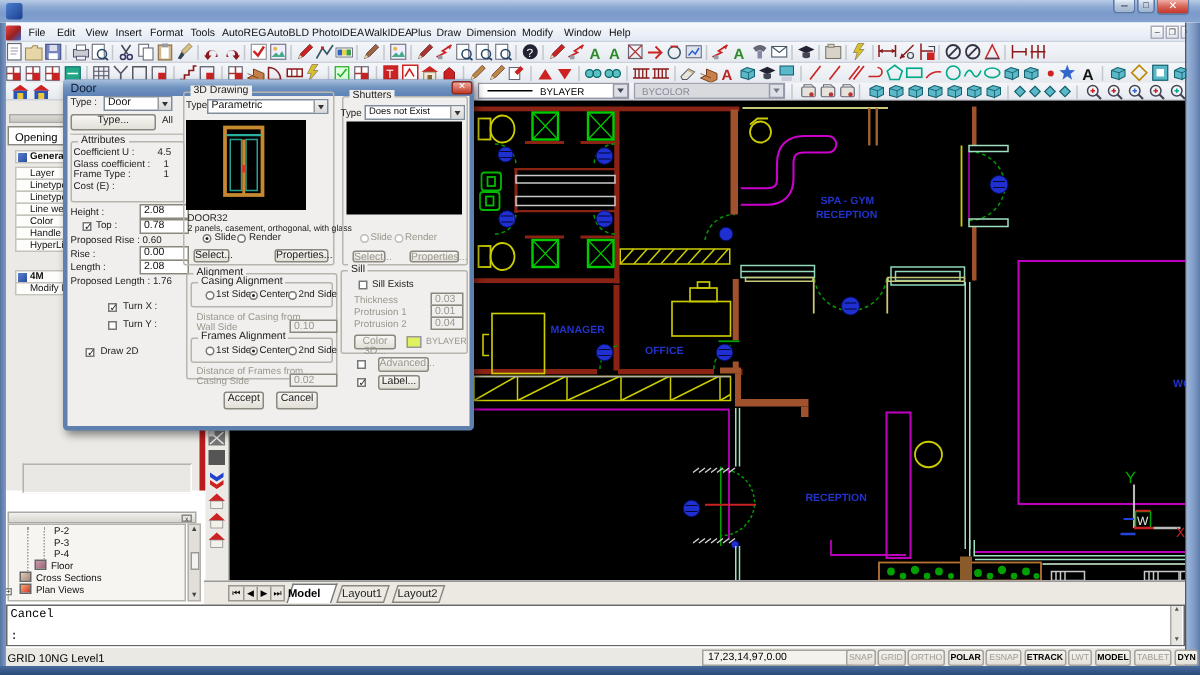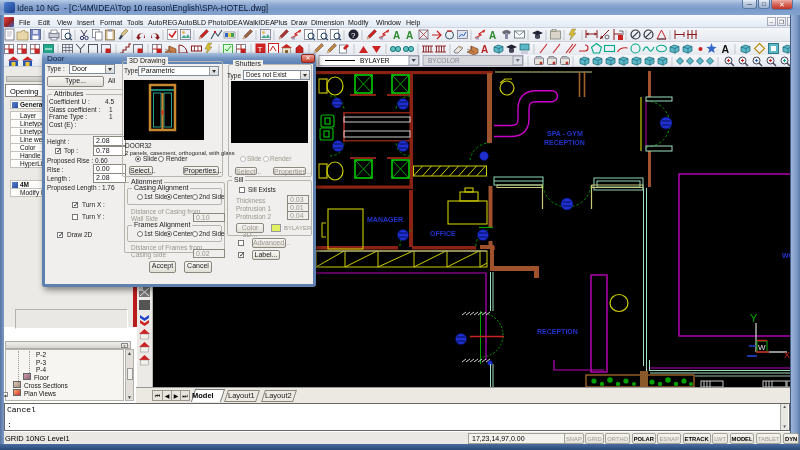--- a/index.html
+++ b/index.html
@@ -56,21 +56,20 @@
 .titem { position:absolute; font-size:6.5px; color:#111; }
 .rad { position:absolute; width:6px; height:6px; background:#fff; border:1px solid #777; border-radius:50%; }
 .dot:after { content:""; position:absolute; left:1px; top:1px; width:2px; height:2px; background:#222; border-radius:50%; }
 .tick:after { content:"\2713"; position:absolute; left:0px; top:-2px; font-size:7px; color:#222; }
 </style>
 </head>
 <body>
 <div id="win">
   <div id="titlebar" class="abs"></div>
   <div id="appicon" class="abs"></div>
-  <div id="titletxt" class="abs">Idea 10 NG&nbsp; - [C:\4M\IDEA\Top 10 reason\English\SPA-HOTEL.dwg]</div>
   <div class="abs winbtn" style="left:742px;width:15px;height:9px;line-height:7px;">–</div>
   <div class="abs winbtn" style="left:758px;width:12px;height:9px;line-height:8px;font-size:6px;">□</div>
   <div class="abs winbtn" id="btnclose" style="left:771px;width:22px;height:10px;line-height:9px;font-size:7px;">✕</div>
   <div id="menubar" class="abs">
     <div class="abs" style="left:4px;top:2px;width:10px;height:10px;background:linear-gradient(135deg,#e44,#922 55%,#36c);border-radius:1px;"></div>
     <span class="mi" style="left:19px;">File</span>
       <span class="mi" style="left:38px;">Edit</span>
       <span class="mi" style="left:57px;">View</span>
       <span class="mi" style="left:77px;">Insert</span>
       <span class="mi" style="left:100px;">Format</span>

